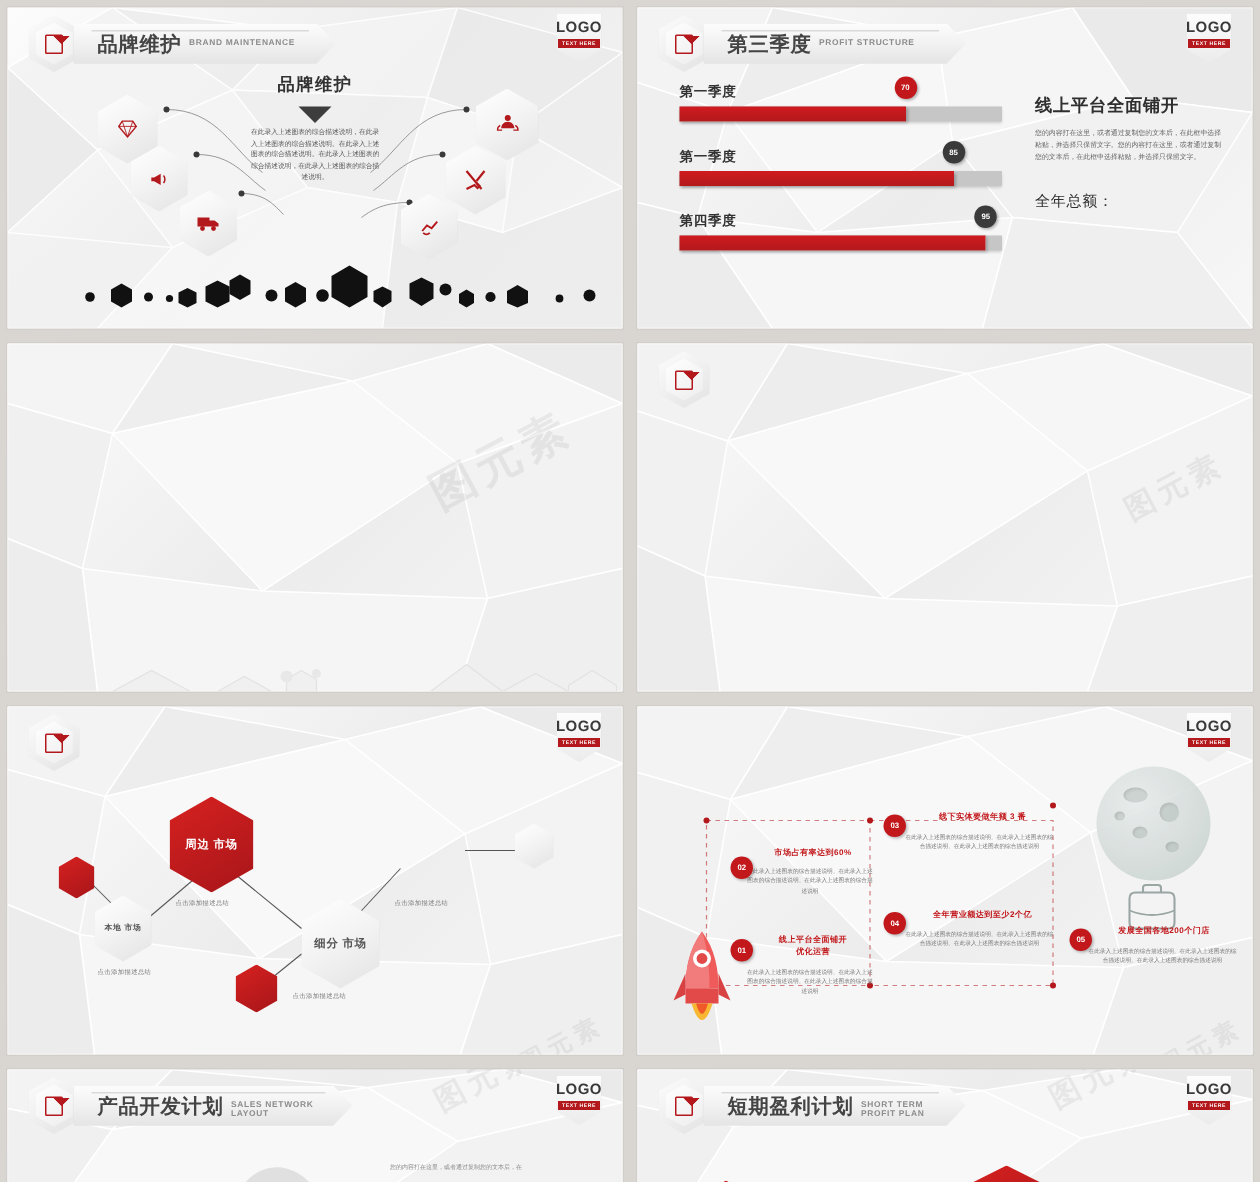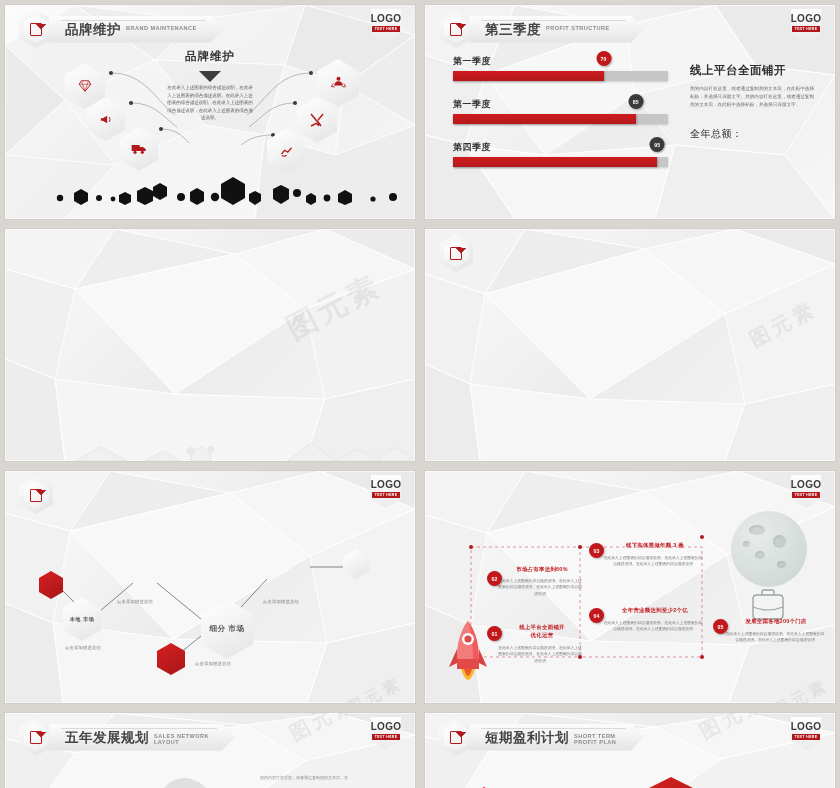--- a/index.html
+++ b/index.html
@@ -427,20 +427,24 @@
       </g>
     </svg>
 
     <div class="hexn hex-red" style="left:34px;top:100px;width:24px;height:28px"></div>
     <div class="hexn" style="left:58px;top:126px;width:38px;height:44px">
       <div class="s5-hexlbl" style="color:#555;font-size:5.2px">本地
 市场</div>
     </div>
     <div class="s5-cap" style="left:60px;top:174px">点击添加描述总结</div>
 
+    <div class="hexn hex-red" style="left:108px;top:60px;width:56px;height:64px">
+      <div class="s5-hexlbl" style="color:#fff">周边
+市场</div>
+    </div>
     <div class="s5-cap" style="left:112px;top:128px">点击添加描述总结</div>
 
     <div class="hexn" style="left:196px;top:128px;width:52px;height:60px">
       <div class="s5-hexlbl" style="color:#555">细分
 市场</div>
     </div>
     <div class="s5-cap" style="left:190px;top:190px">点击添加描述总结</div>
 
     <div class="hexn hex-red" style="left:152px;top:172px;width:28px;height:32px"></div>
 
@@ -550,21 +554,21 @@
     </div>
     <div class="wm" style="right:56px;top:-8px;font-size:20px">图元素</div>
 
     <div class="hdr">
       <div class="hdr-hex">
         <div class="inner">
             <span class="pen"></span>
           </div>
       </div>
       <div class="hdr-bar">
-        <span class="hdr-cn">五年发展规划</span>
+        <span class="hdr-cn">产品开发计划</span>
         <span class="hdr-en">SALES NETWORK
 LAYOUT</span>
       </div>
     </div>
     <div class="logo">
       <span class="l1">LOGO</span>
       <span class="l2">TEXT HERE</span>
     </div>
 
     <svg style="position:absolute;left:60px;bottom:-6px;width:200px;height:36px" viewBox="0 0 200 36">

